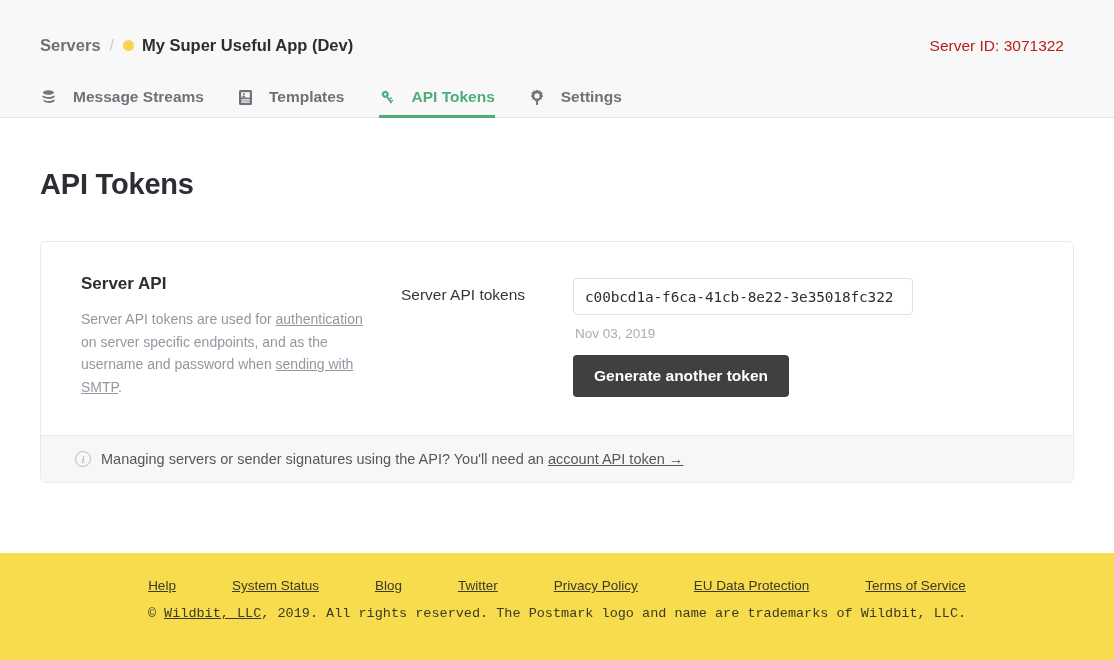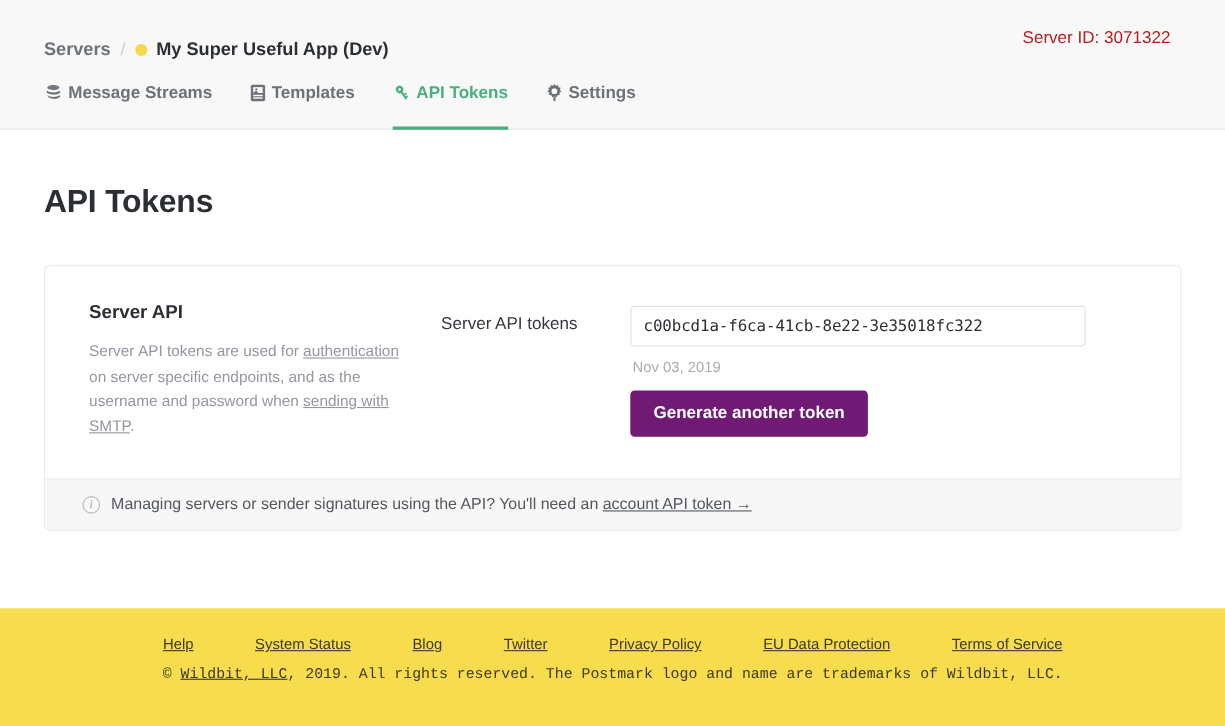--- a/index.html
+++ b/index.html
@@ -15,20 +15,21 @@
 
   
   .header {
     background: #f8f8f9;
     border-bottom: 1px solid #e8e8ea;
     height: 118px;
     position: relative;
   }
   .breadcrumb-row {
     display: flex;
+    align-items: center;
     justify-content: space-between;
     padding: 26px 50px 0 40px;
     height: 65px;
   }
   .breadcrumb {
     display: flex;
     align-items: center;
     font-size: 16.5px;
   }
   .crumb-servers {
@@ -63,27 +64,27 @@
   
   .tabs {
     display: flex;
     align-items: flex-end;
     padding: 0 40px;
     height: 53px;
     gap: 34px;
   }
   .tab {
     display: flex;
-    align-items: flex-start;
-    gap: 5px;
+    align-items: center;
+    gap: 16px;
     font-size: 15.5px;
     font-weight: bold;
     color: #6d7278;
     text-decoration: none;
-    padding-bottom: 24px;
+    padding-bottom: 12px;
     position: relative;
     cursor: pointer;
   }
   .tab.active { color: #4cae7c; }
   .tab.active::after {
     content: "";
     position: absolute;
     left: 0; right: 0; bottom: 0;
     height: 3px;
     background: #4cae7c;
@@ -133,39 +134,39 @@
   .col-right { display: flex; flex: 1; padding-top: 4px; }
   .field-label {
     font-size: 15.5px;
     color: #33373b;
     width: 172px;
     padding-top: 8px;
     text-align: left;
   }
   .field-area { flex: 1; }
   .token-input {
-    width: 414px;
+    width: 340px;
     height: 37px;
     border: 1px solid #dfe0e3;
     border-radius: 4px;
     background: #fff;
     font-family: "DejaVu Sans Mono", monospace;
     font-size: 14.4px;
     color: #2b2f33;
     padding: 0 11px;
     letter-spacing: -0.1px;
   }
   .token-date {
     font-size: 13.5px;
     color: #a9adb2;
     margin: 11px 0 0 2px;
   }
   .btn-generate {
     margin-top: 14px;
-    background: #701a75;
+    background: #404040;
     border: none;
     border-radius: 4px;
     color: #ffffff;
     font-size: 15.5px;
     font-weight: bold;
     padding: 12px 21px;
     cursor: pointer;
     font-family: "Liberation Sans", sans-serif;
   }
 

